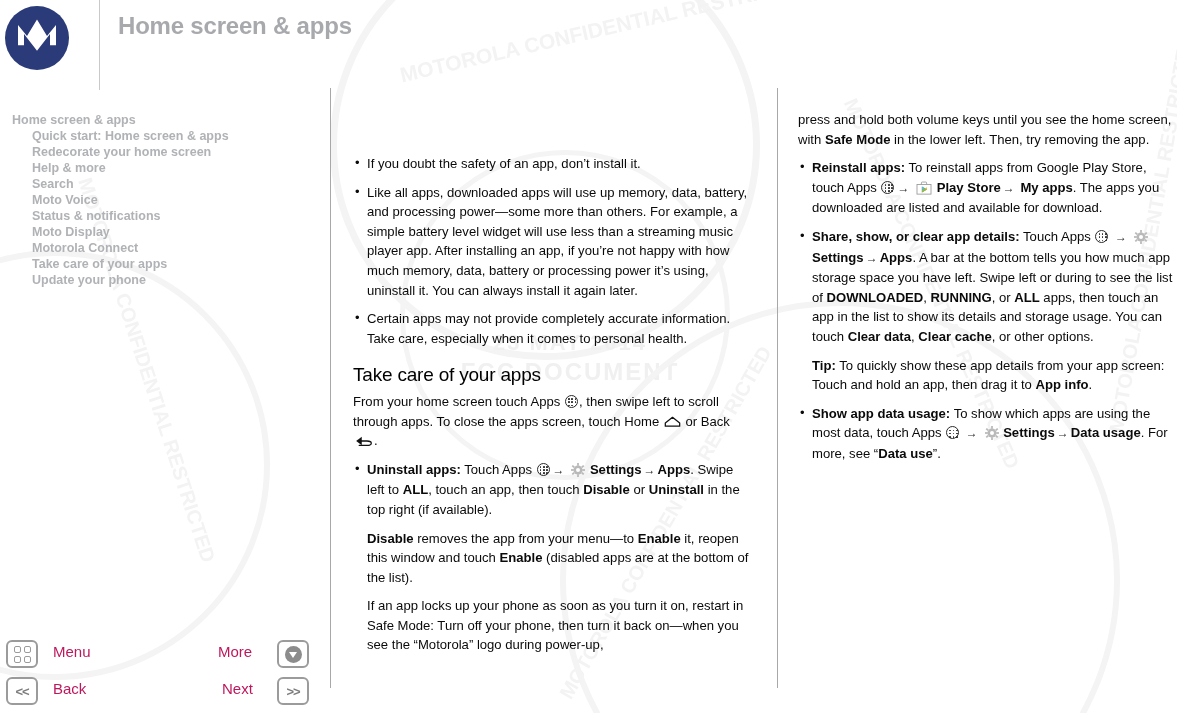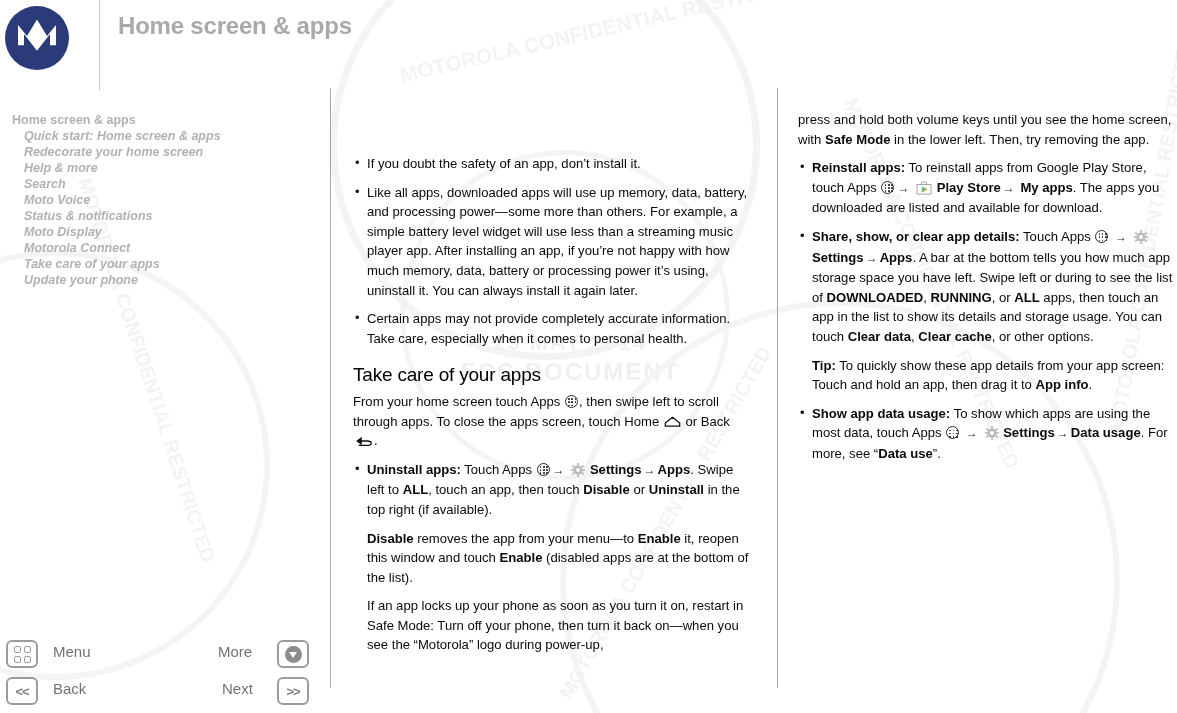--- a/index.html
+++ b/index.html
@@ -76,21 +76,21 @@
   }
   .toc-item {
     font-size: 12.5px;
     font-weight: bold;
     color: #b0b2b5;
     line-height: 16px;
     white-space: nowrap;
     padding-left: 12px;
   }
   .toc-item.lvl0 { padding-left: 12px; }
-  .toc-item.lvl1 { padding-left: 24px; font-style: italic; }
+  .toc-item.lvl1 { padding-left: 32px; }
 
   
   .navbar {
     position: absolute;
     left: 0; top: 640px;
     width: 320px;
     z-index: 4;
   }
   .nav-row {
     position: relative;
@@ -102,21 +102,21 @@
     border: 2px solid #9b9b9b;
     border-radius: 6px;
     background: #fff;
     display: flex; align-items: center; justify-content: center;
   }
   .nav-btn.left  { left: 6px; }
   .nav-btn.right { left: 277px; }
   .nav-label {
     position: absolute;
     font-size: 15px;
-    color: #737373;
+    color: #be185d;
     top: 3px;
   }
   .nav-label.menu { left: 53px; }
   .nav-label.back { left: 53px; }
   .nav-label.more { left: 218px; }
   .nav-label.next { left: 222px; }
   .nav-arrows {
     font-size: 13px; font-weight: bold; color: #7d7d7d;
     letter-spacing: -1px;
   }

